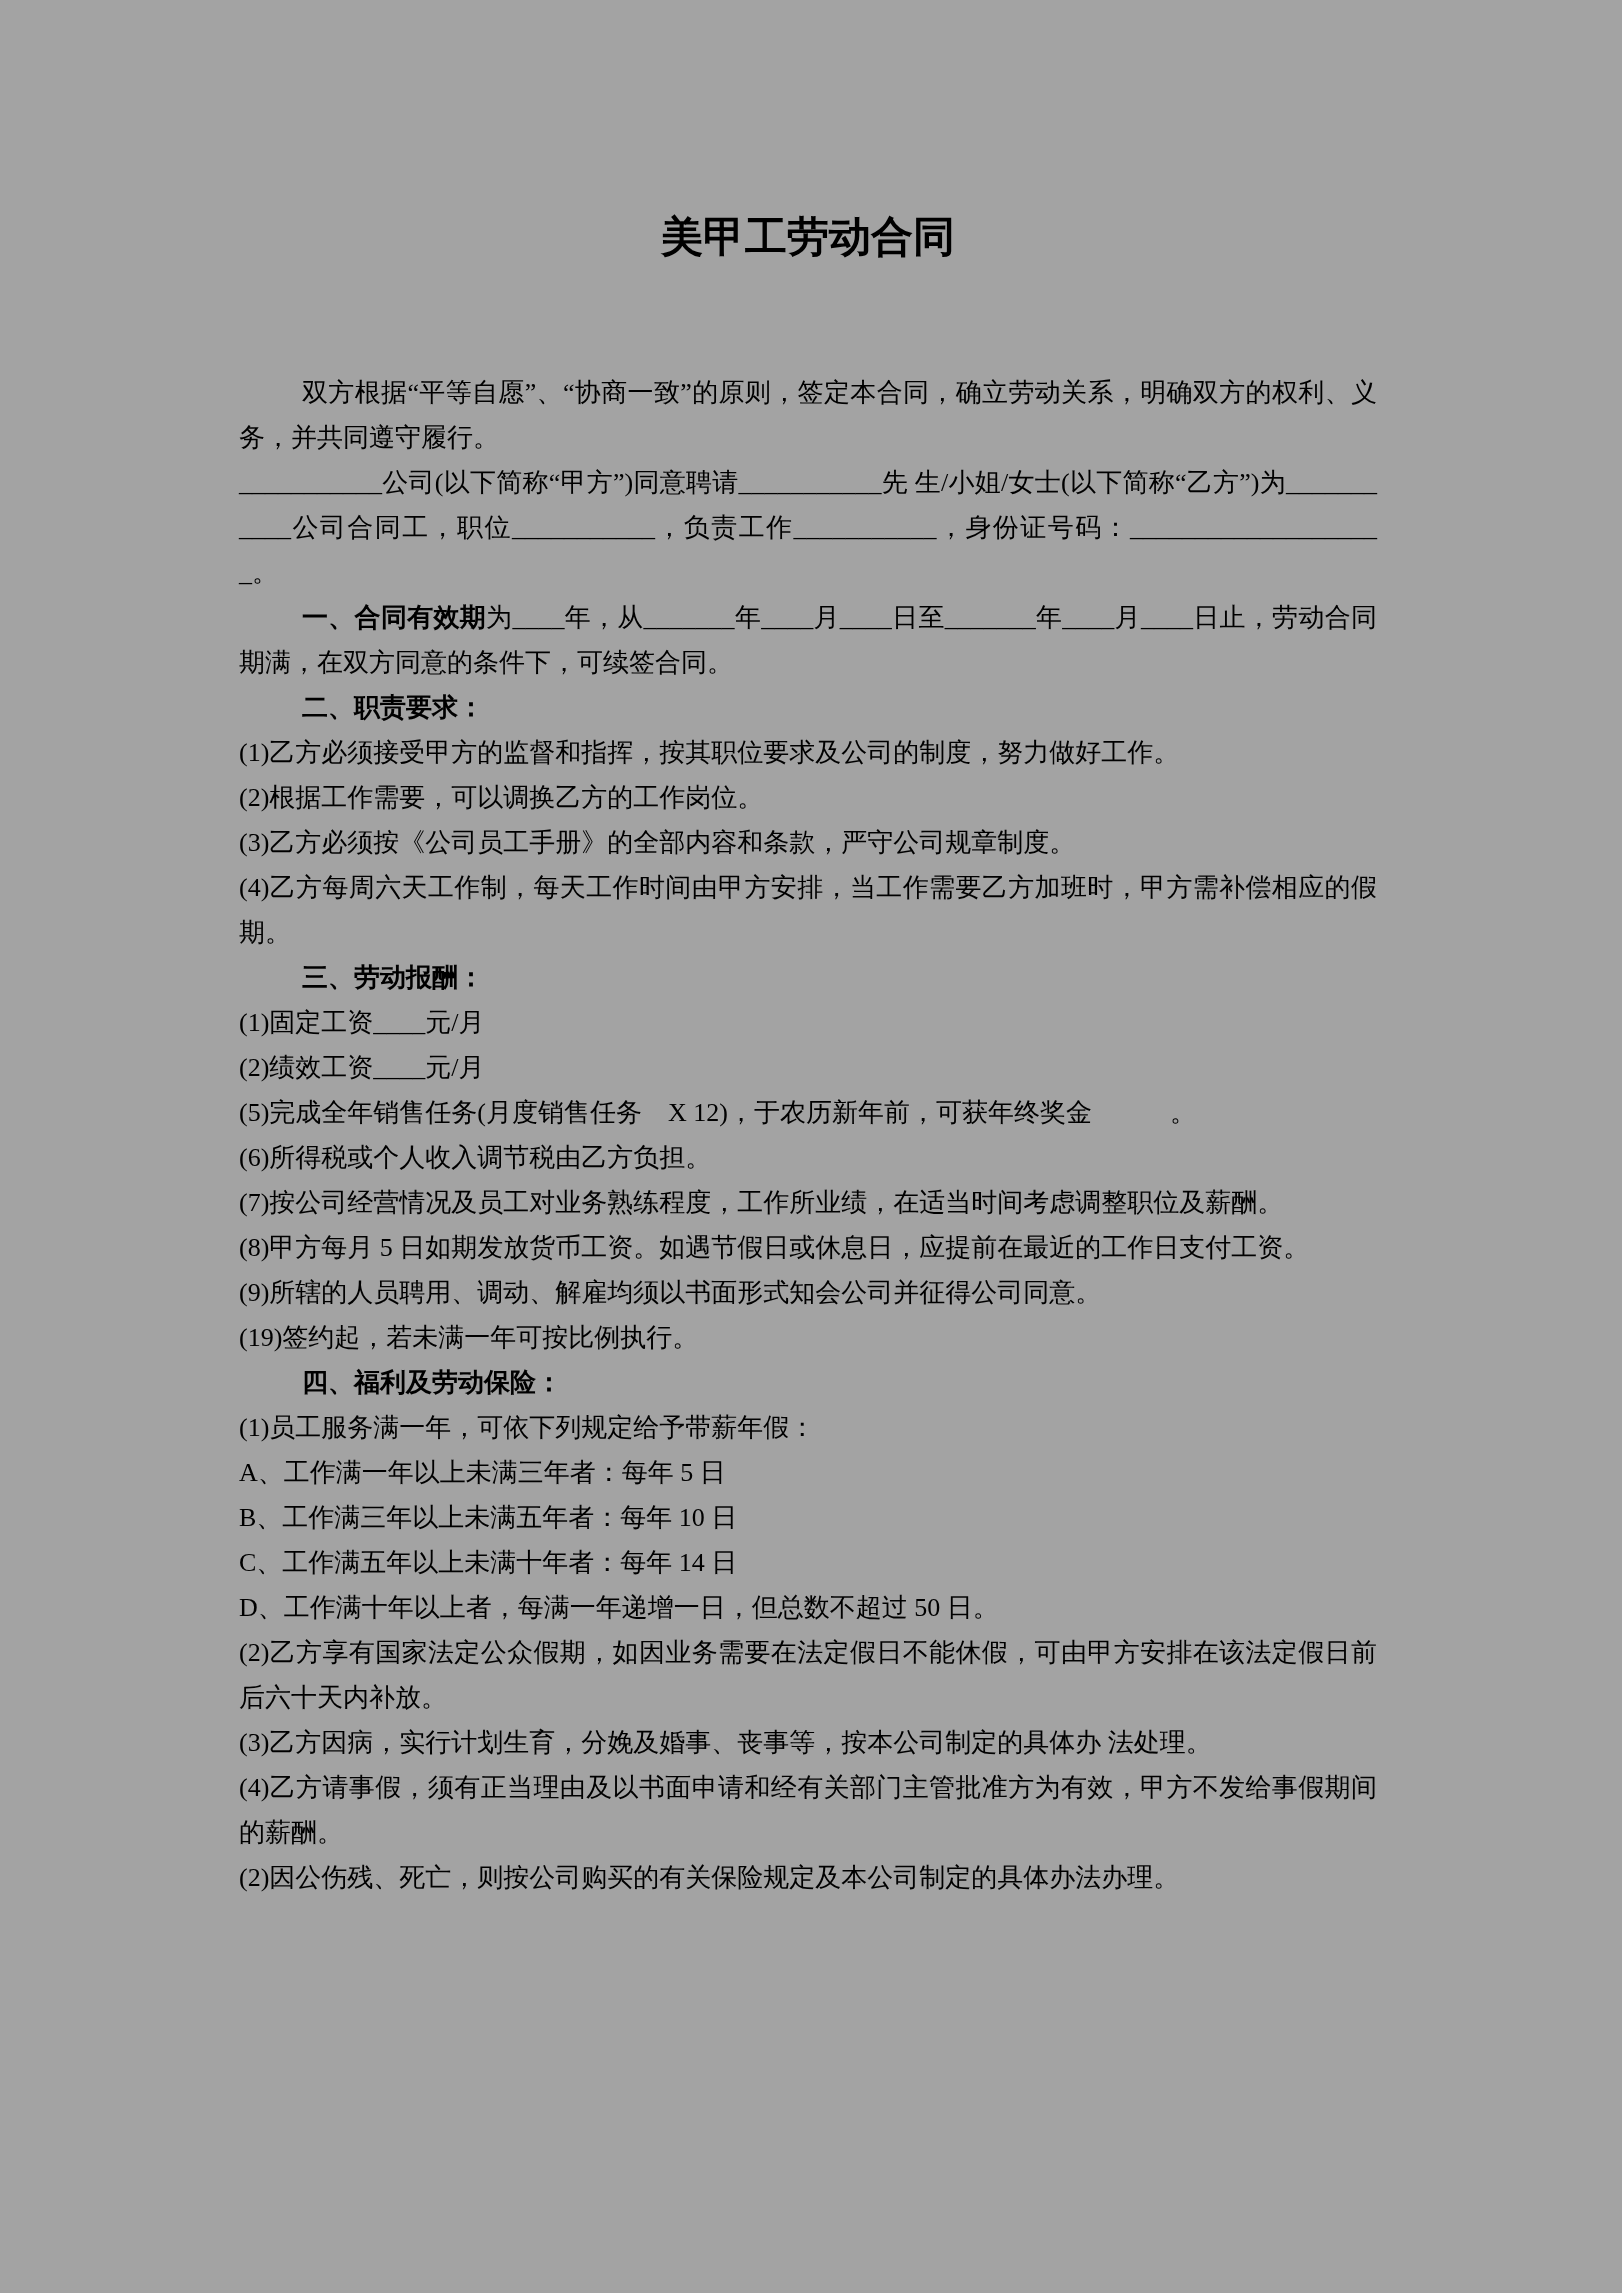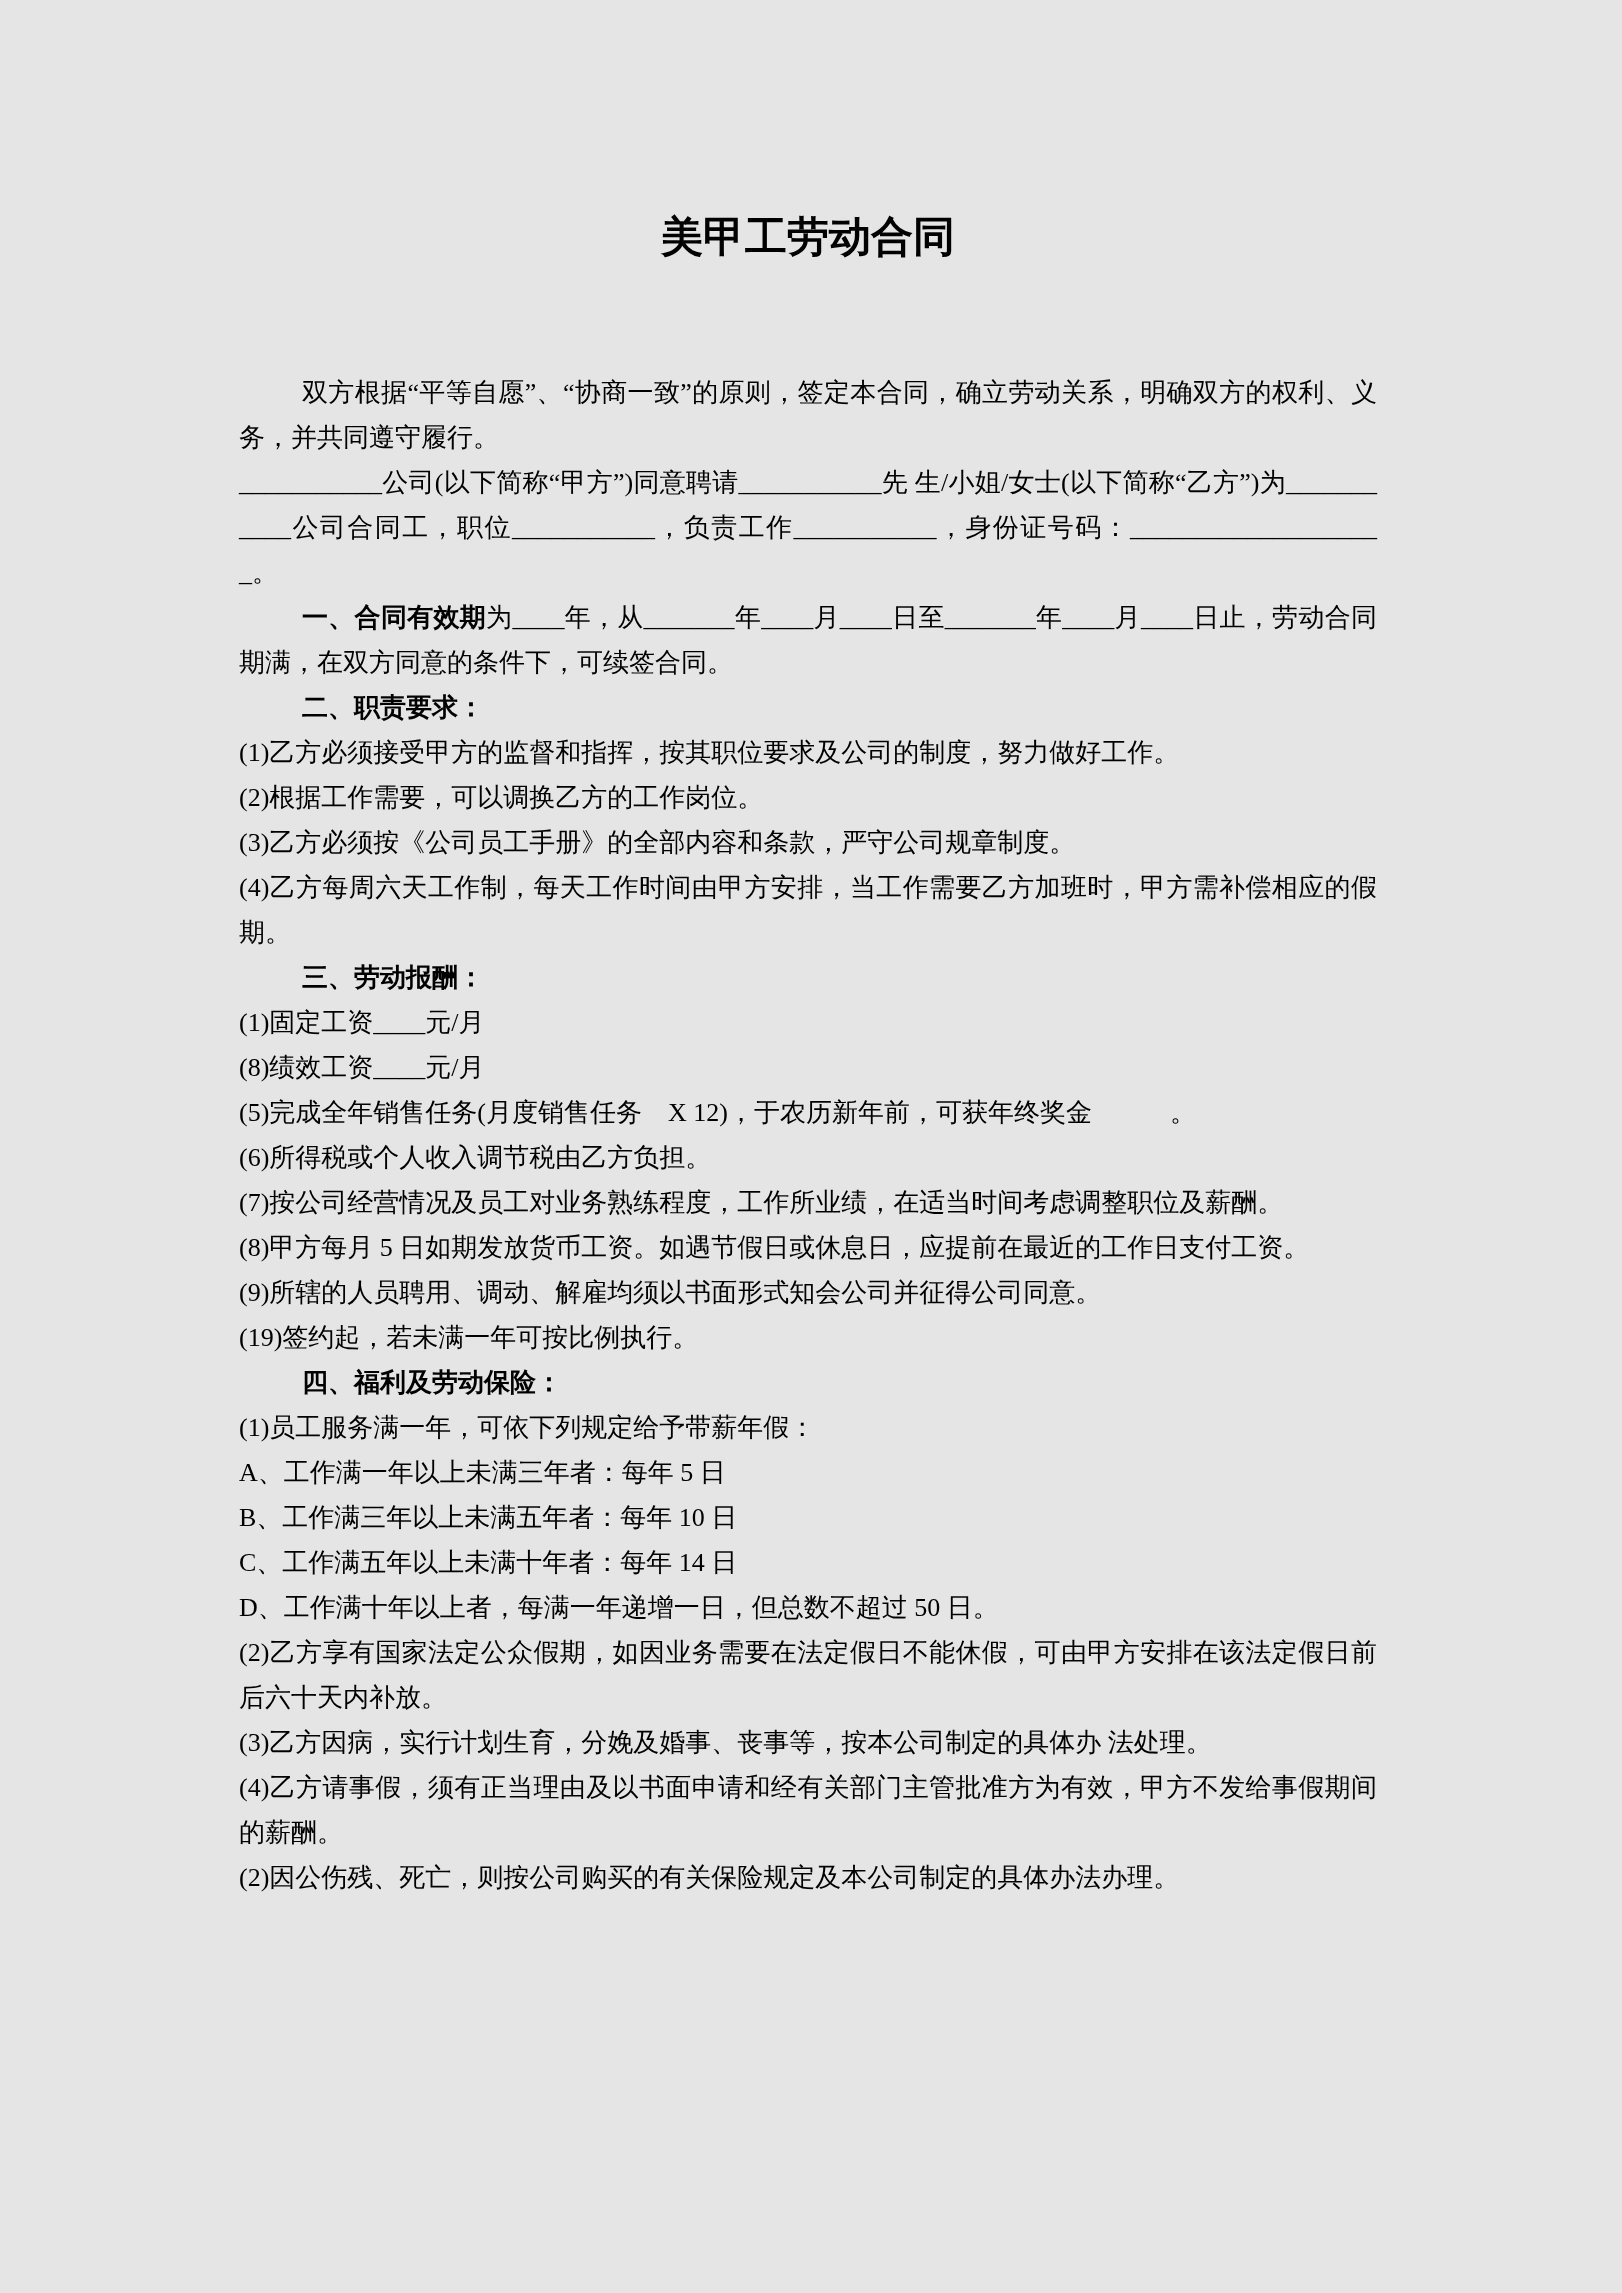--- a/index.html
+++ b/index.html
@@ -5,21 +5,21 @@
 <style>
   html, body {
     margin: 0;
     padding: 0;
     background: #ffffff;
   }
   .page {
     position: relative;
     width: 1623px;
     height: 2294px;
-    background: #e5e5e5;
+    background: #a3a3a3;
     color: #000000;
     font-family: "Liberation Serif", "DejaVu Serif", serif;
     overflow: hidden;
   }
   .content {
     position: absolute;
     left: 239px;
     top: 212px;
     width: 1138px;
   }
@@ -64,21 +64,21 @@
   <p class="para"><span class="b"></span><span>(2)根据工作需要，可以调换乙方的工作岗位。</span></p>
 
   <p class="para"><span class="b"></span><span>(3)乙方必须按《公司员工手册》的全部内容和条款，严守公司规章制度。</span></p>
 
   <p class="para"><span class="b"></span><span>(4)乙方每周六天工作制，每天工作时间由甲方安排，当工作需要乙方加班时，甲方需补偿相应的假期。</span></p>
 
   <p class="para indent"><span class="b">三、劳动报酬：</span><span></span></p>
 
   <p class="para"><span class="b"></span><span>(1)固定工资____元/月</span></p>
 
-  <p class="para"><span class="b"></span><span>(8)绩效工资____元/月</span></p>
+  <p class="para"><span class="b"></span><span>(2)绩效工资____元/月</span></p>
 
 
 
   <p class="para"><span class="b"></span><span>(5)完成全年销售任务(月度销售任务　X 12)，于农历新年前，可获年终奖金　　　。</span></p>
 
   <p class="para"><span class="b"></span><span>(6)所得税或个人收入调节税由乙方负担。</span></p>
 
   <p class="para"><span class="b"></span><span>(7)按公司经营情况及员工对业务熟练程度，工作所业绩，在适当时间考虑调整职位及薪酬。</span></p>
 
   <p class="para"><span class="b"></span><span>(8)甲方每月 5 日如期发放货币工资。如遇节假日或休息日，应提前在最近的工作日支付工资。</span></p>

